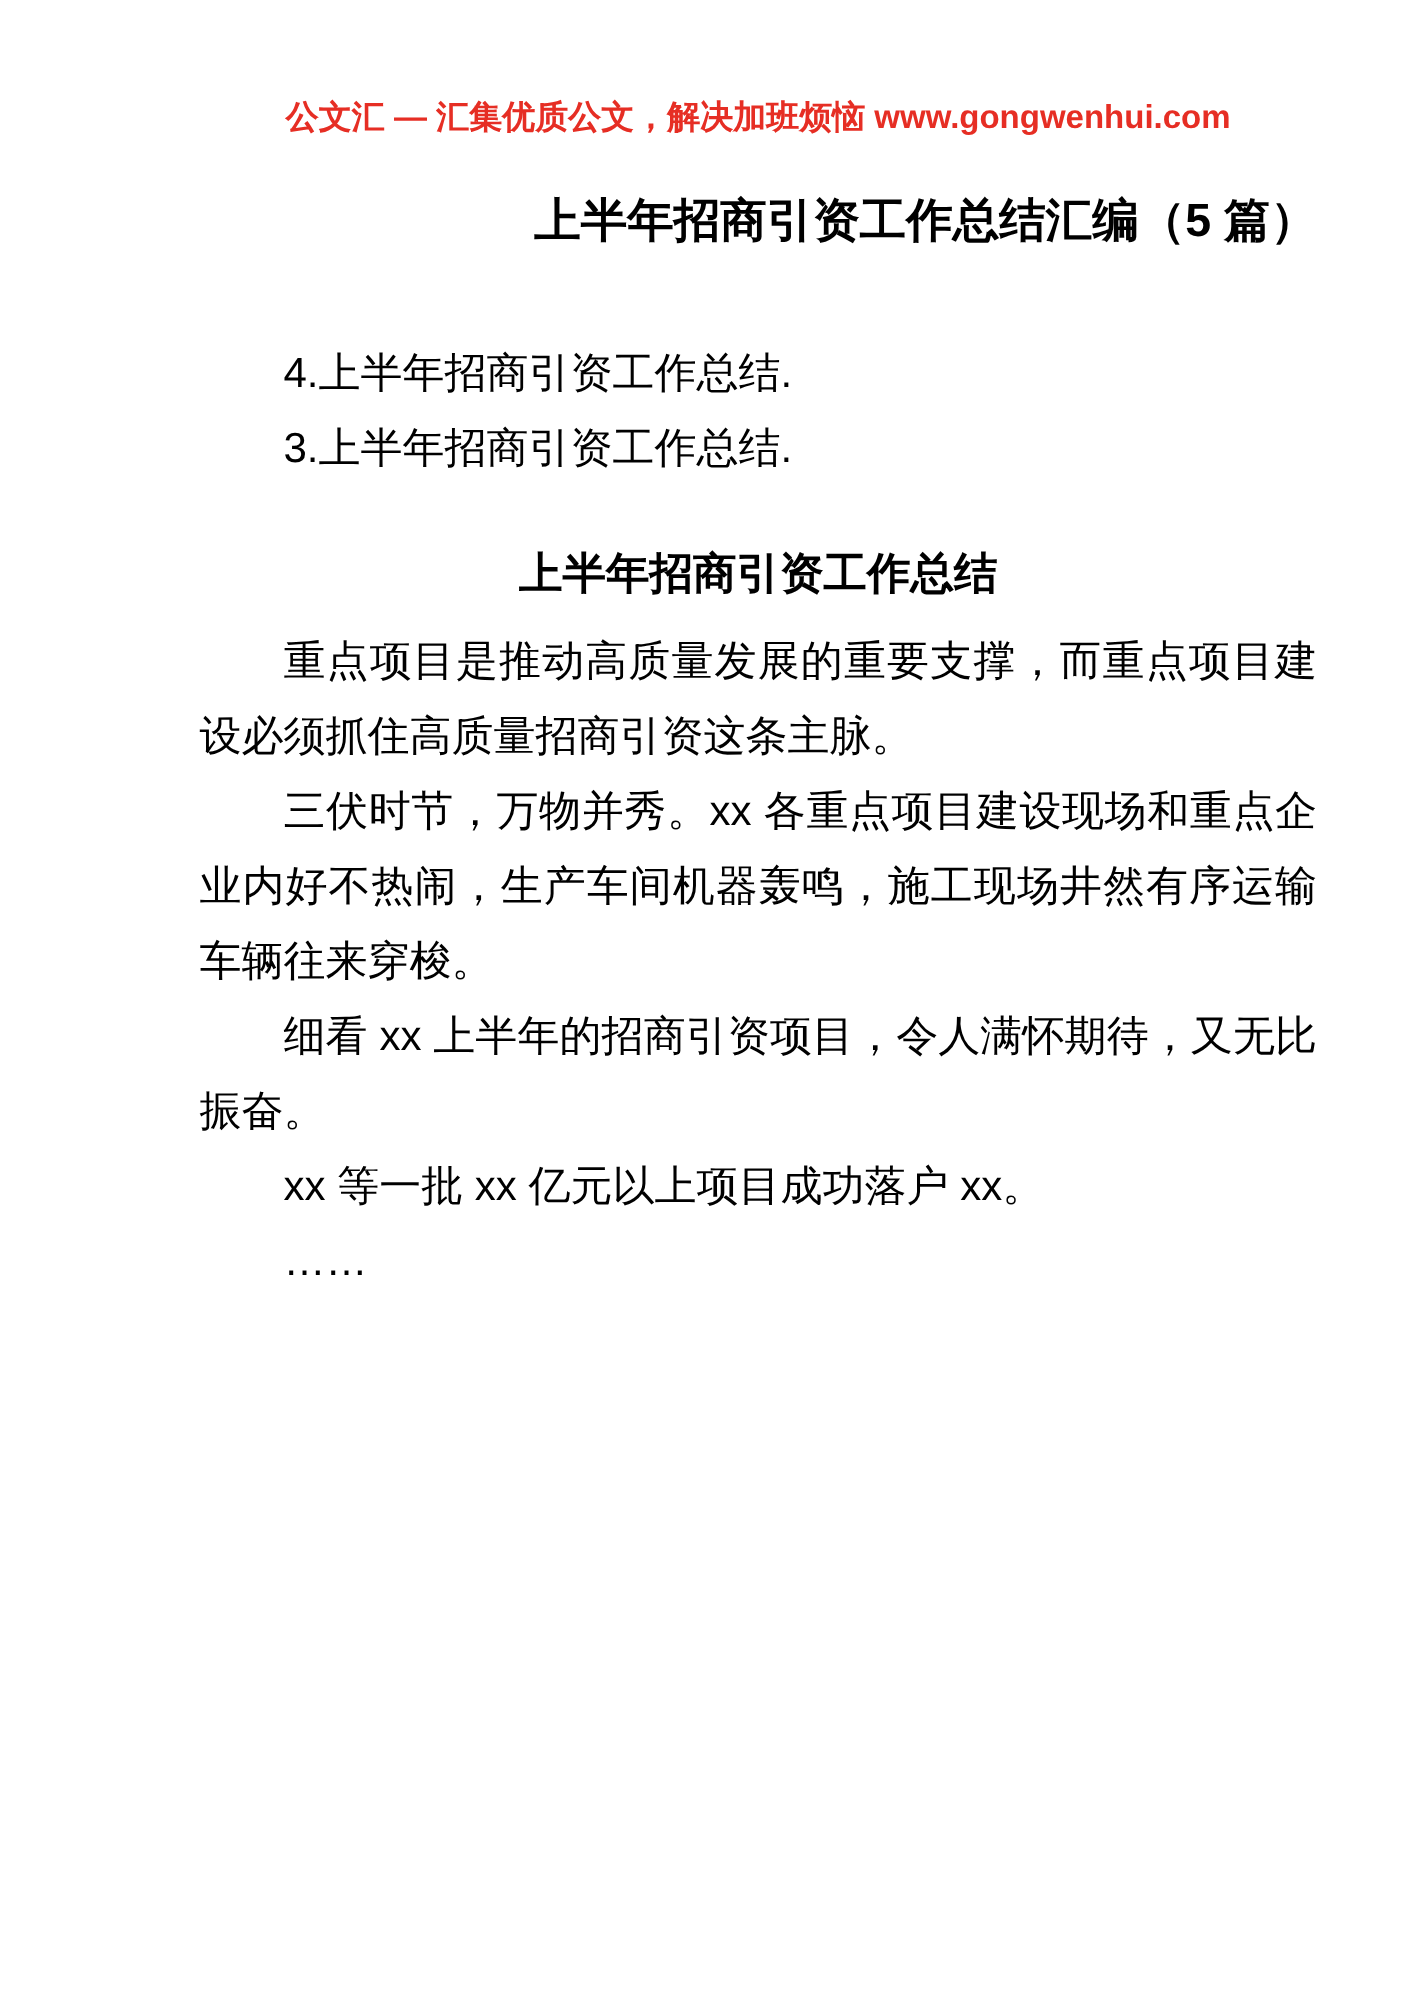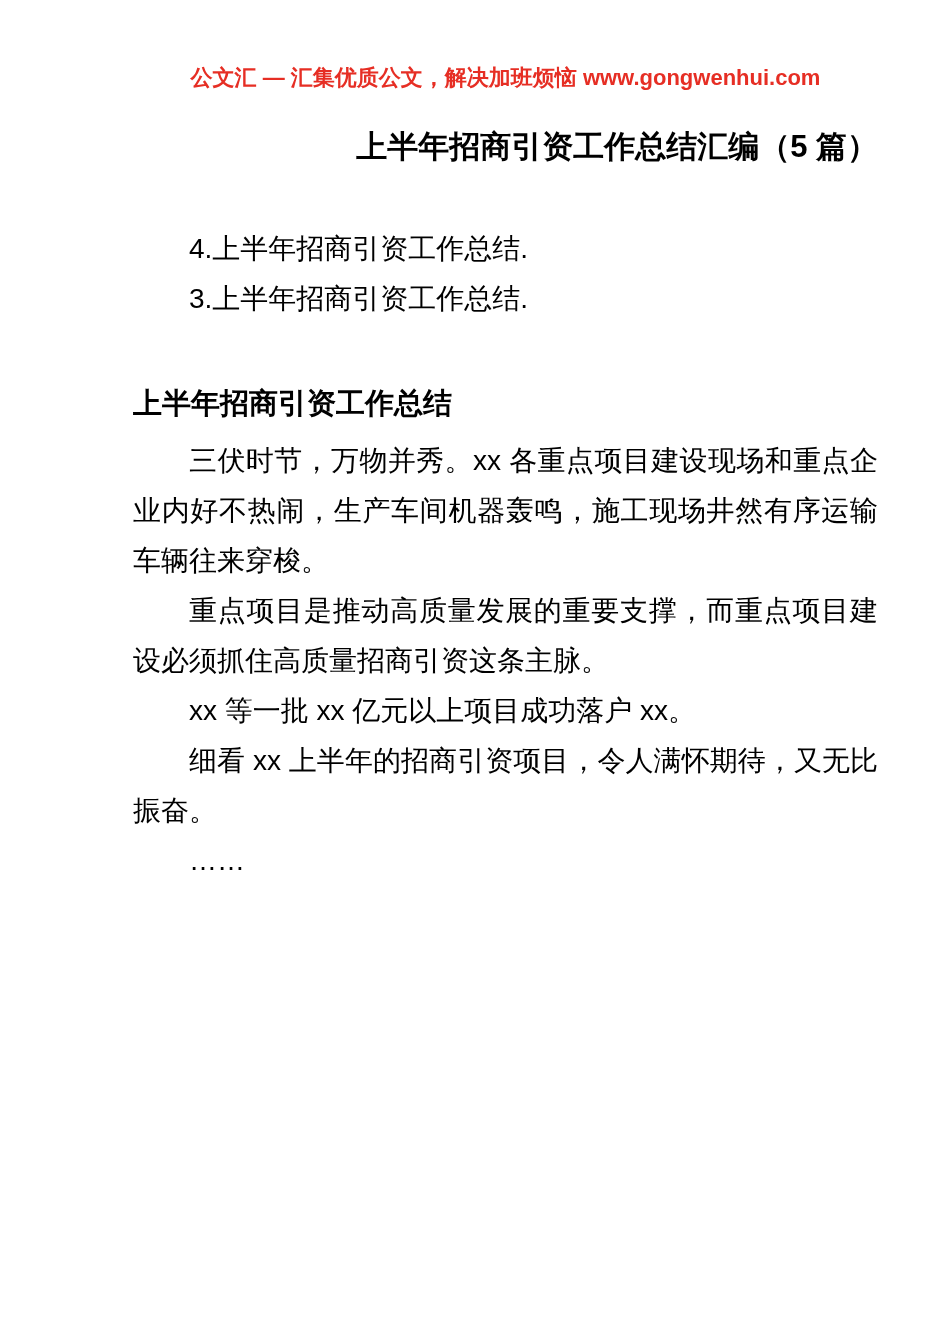--- a/index.html
+++ b/index.html
@@ -33,21 +33,22 @@
   }
   .toc { margin-top: 56px; }
   .toc p {
     margin: 0;
     text-indent: 2em;
     font-size: 28px;
     line-height: 50px;
     font-weight: 400;
   }
   .section-heading {
-    margin: 58px 0 0 0;
+    margin: 38px 0 0 0;
+    text-align: center;
     font-size: 29px;
     font-weight: 700;
     line-height: 42px;
   }
   .body-text { margin-top: 12px; }
   .body-text p {
     margin: 0;
     text-indent: 2em;
     text-align: justify;
     font-size: 28px;
@@ -65,20 +66,20 @@
   <h1 class="doc-title">上半年招商引资工作总结汇编（5 篇）</h1>
 
   <div class="toc">
     <p>4.上半年招商引资工作总结.</p>
     <p>3.上半年招商引资工作总结.</p>
   </div>
 
   <h2 class="section-heading">上半年招商引资工作总结</h2>
 
   <div class="body-text">
+    <p>重点项目是推动高质量发展的重要支撑，而重点项目建设必须抓住高质量招商引资这条主脉。</p>
     <p>三伏时节，万物并秀。xx 各重点项目建设现场和重点企业内好不热闹，生产车间机器轰鸣，施工现场井然有序运输车辆往来穿梭。</p>
-    <p>重点项目是推动高质量发展的重要支撑，而重点项目建设必须抓住高质量招商引资这条主脉。</p>
+    <p>细看 xx 上半年的招商引资项目，令人满怀期待，又无比振奋。</p>
     <p>xx 等一批 xx 亿元以上项目成功落户 xx。</p>
-    <p>细看 xx 上半年的招商引资项目，令人满怀期待，又无比振奋。</p>
     <p>……</p>
   </div>
 
 </div>
 
 </body></html>

